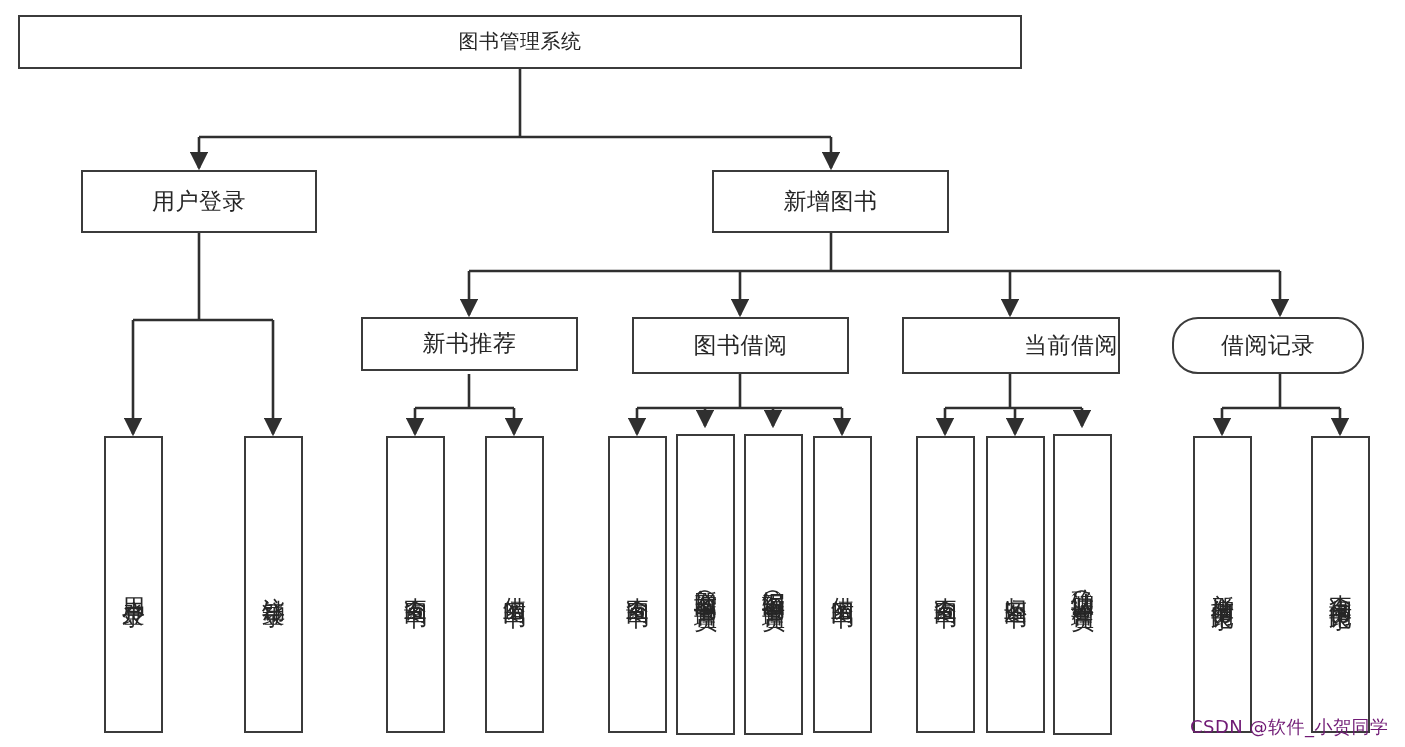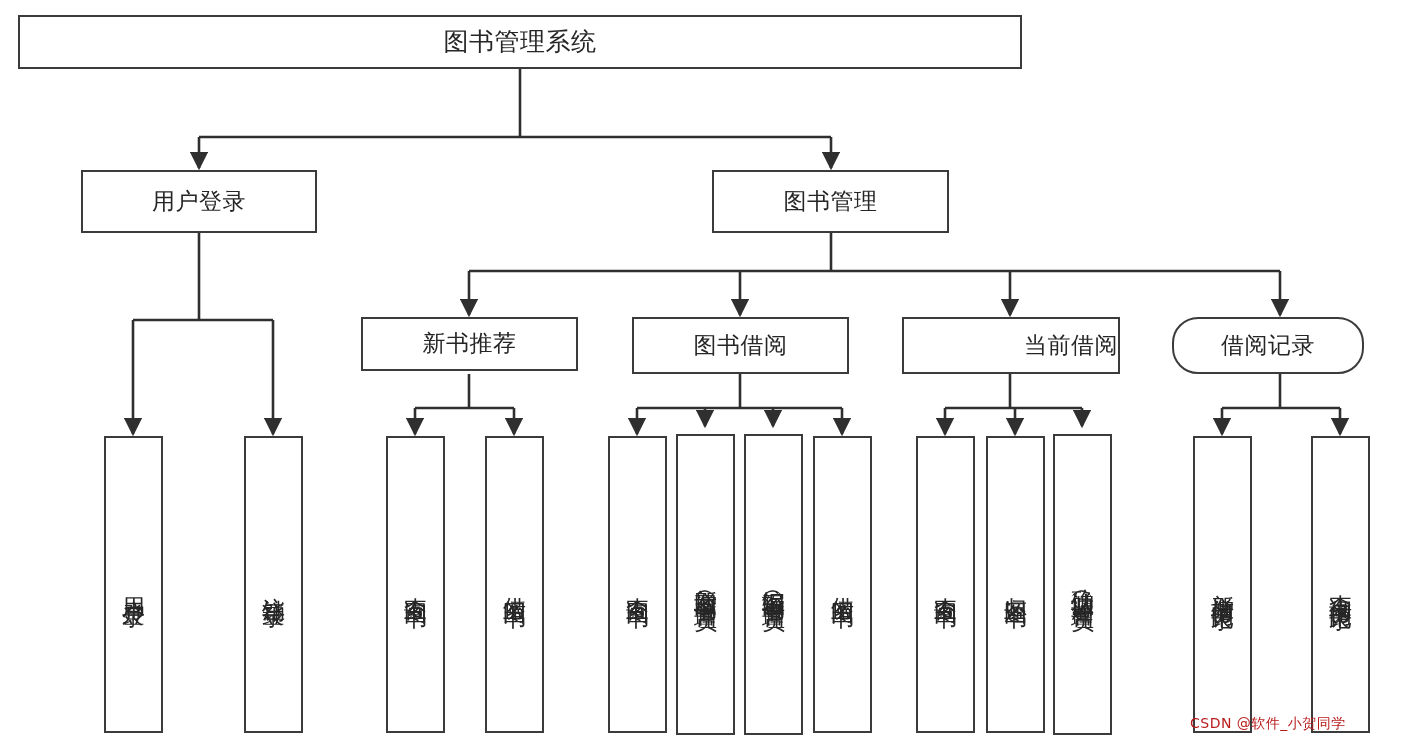--- a/index.html
+++ b/index.html
@@ -44,25 +44,25 @@
   .node.horizontal .label {
     writing-mode: horizontal-tb;
     font-size: 23px;
   }
   .node.vertical .label {
     writing-mode: vertical-rl;
     text-orientation: upright;
     font-size: 23px;
     letter-spacing: 3px;
   }
-  .node.root .label { font-size: 25px; }
+  .node.root .label { font-size: 20px; }
   .watermark {
     position: absolute;
-    color: #b91c1c;
-    font-size: 14px;
+    color: #701a75;
+    font-size: 18px;
     letter-spacing: 0.5px;
     white-space: nowrap;
     pointer-events: none;
   }
 </style>
 </head>
 <body>
 
 <div id="canvas">
 
@@ -117,21 +117,21 @@
   </svg>
 
   <div class="node horizontal root" style="left:18px; top:15px; width:1004px; height:54px;">
     <span class="label">图书管理系统</span>
   </div>
 
   <div class="node horizontal" style="left:81px; top:170px; width:236px; height:63px;">
     <span class="label">用户登录</span>
   </div>
   <div class="node horizontal" style="left:712px; top:170px; width:237px; height:63px;">
-    <span class="label">图书管理</span>
+    <span class="label">新增图书</span>
   </div>
 
   <div class="node horizontal" style="left:361px; top:317px; width:217px; height:54px;">
     <span class="label">新书推荐</span>
   </div>
   <div class="node horizontal" style="left:632px; top:317px; width:217px; height:57px;">
     <span class="label">图书借阅</span>
   </div>
   <div class="node horizontal" style="left:902px; top:317px; width:218px; height:57px;justify-content:flex-end;">
     <span class="label">当前借阅</span>

